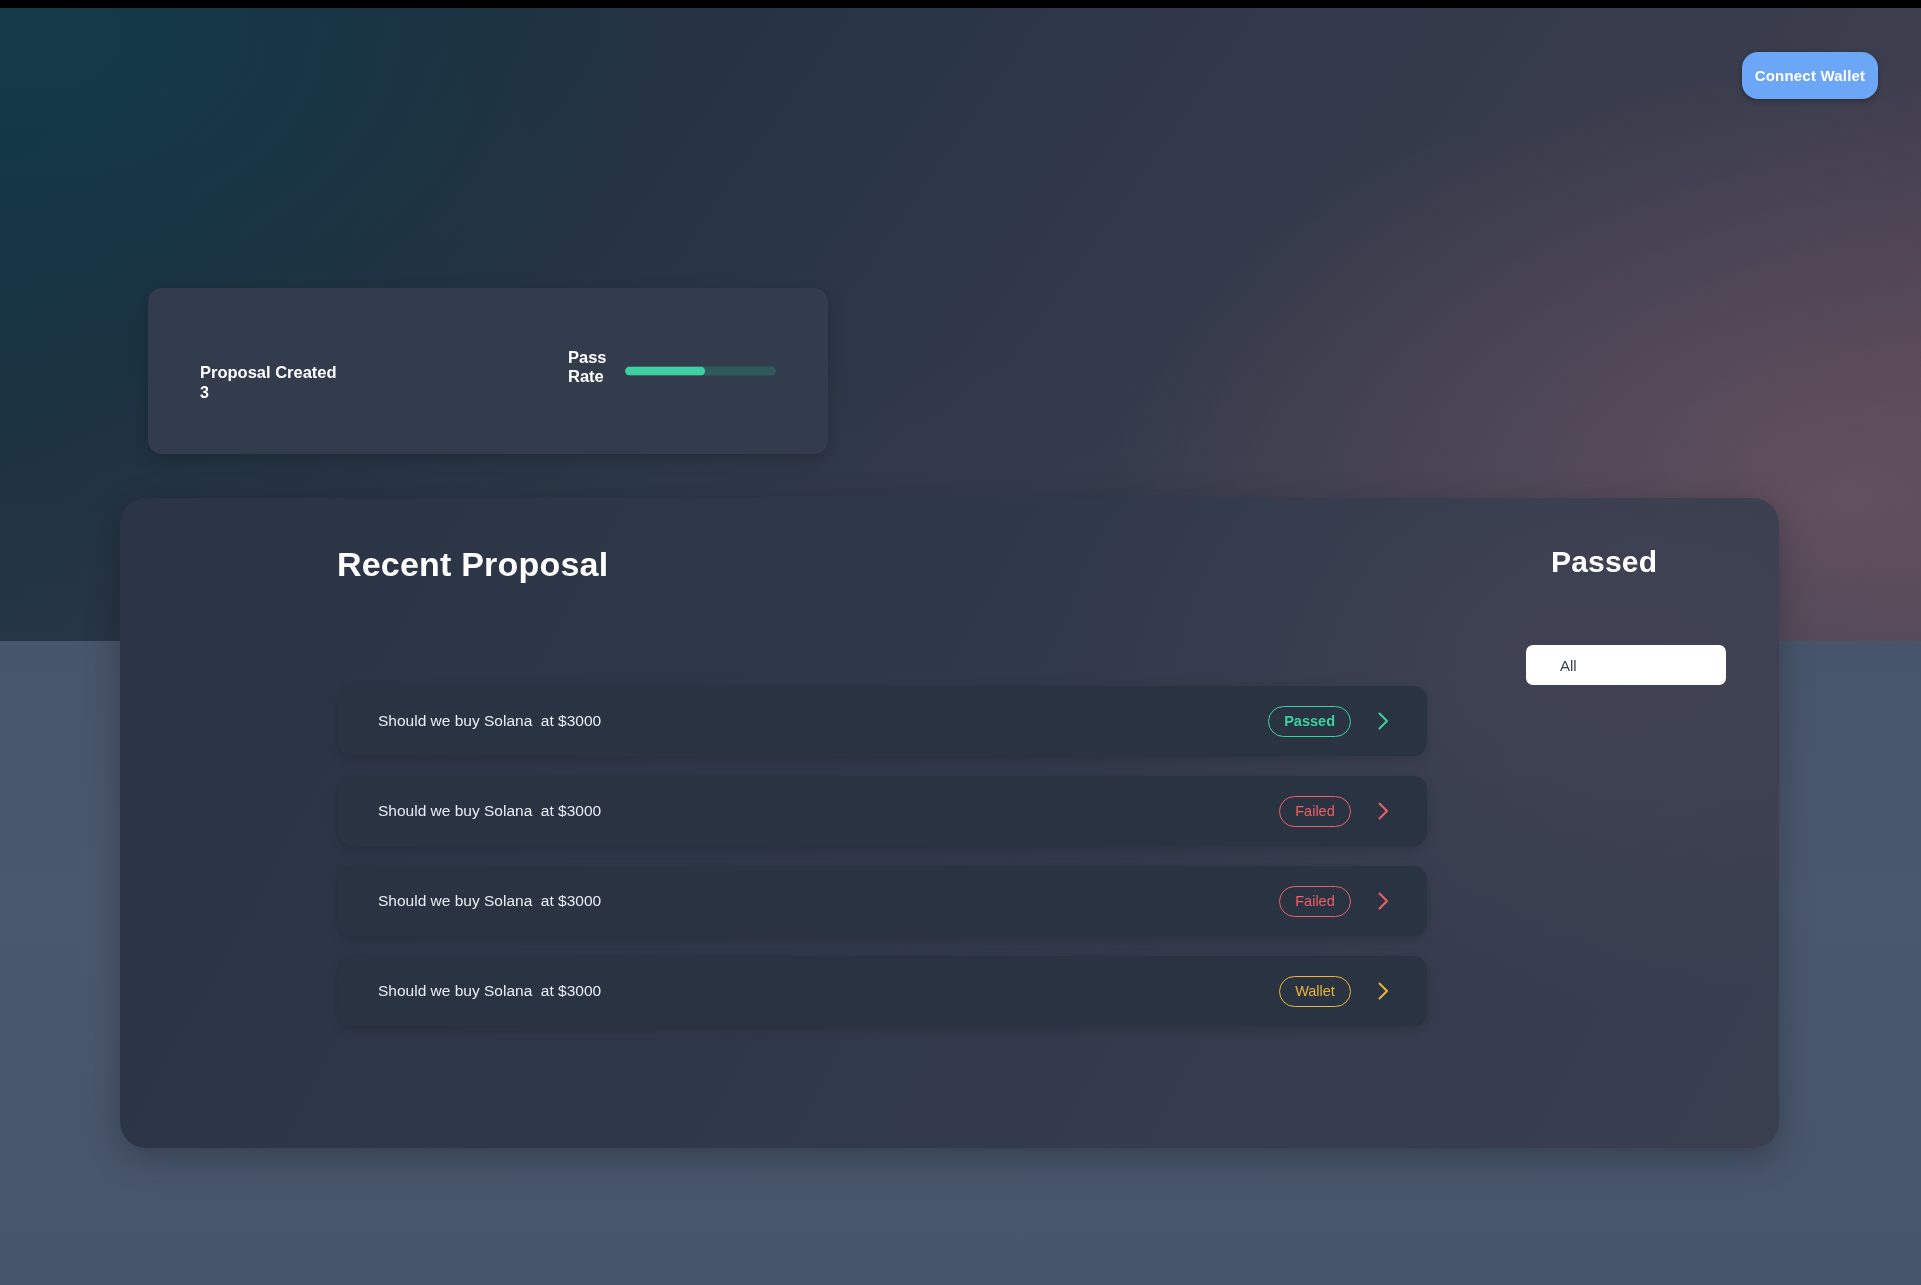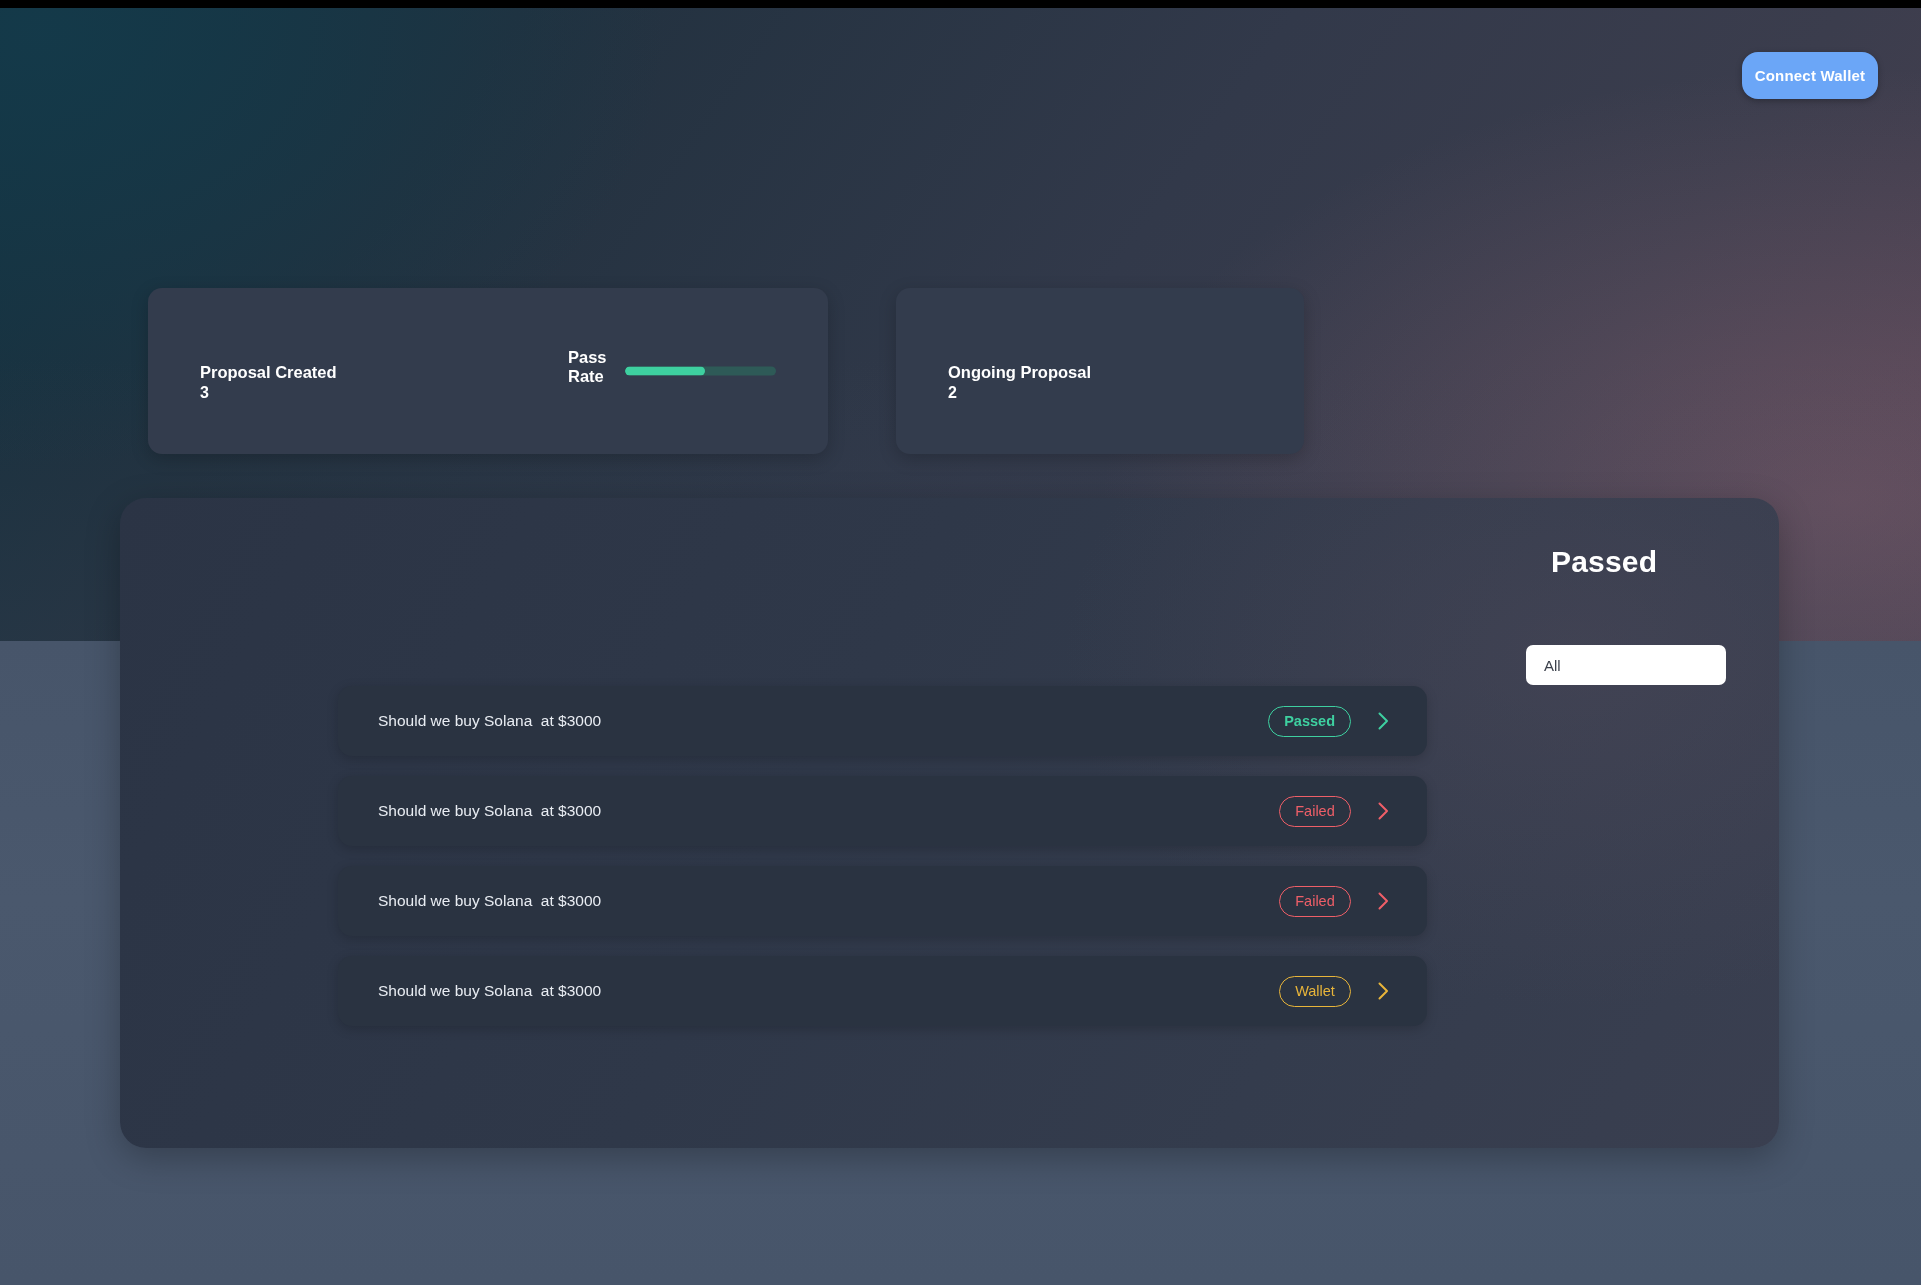--- a/index.html
+++ b/index.html
@@ -205,21 +205,21 @@
     top: 645px;
     left: 1526px;
     width: 200px;
     height: 40px;
     background: #ffffff;
     border: none;
     border-radius: 7px;
     color: #3a3f4a;
     font-family: "Liberation Sans", sans-serif;
     font-size: 15px;
-    padding: 0 18px;
+    padding: 0 34px;
     z-index: 26;
     cursor: pointer;
     appearance: none;
     -webkit-appearance: none;
   }
 
   
   .proposal-list {
     position: absolute;
     top: 686px;
@@ -301,31 +301,26 @@
       </div>
       <div class="passrate-block">
         <span class="passrate-label">Pass Rate</span>
         <div class="passrate-track">
           <div class="passrate-fill" id="passrate-fill" style="width: 53%;"></div>
         </div>
       </div>
     </div>
 
 
-    <div class="stat-card small">
-      <div class="stat-text">
-        <span class="stat-label">Ongoing Proposal</span>
-        <span class="stat-value">2</span>
-      </div>
-    </div>
 
   </div>
 
   <div class="main-panel"></div>
 
+  <div class="panel-title">Recent Proposal</div>
   <div class="status-title">Passed</div>
 
   <select class="status-select" id="status-select"><option value="All">All</option><option value="Passed">Passed</option><option value="Failed">Failed</option><option value="Ongoing">Ongoing</option></select>
 
   <div class="proposal-list" id="proposal-list">
       <div class="proposal-row">
         <span class="proposal-text">Should we buy Solana  at $3000</span>
         <span class="badge" style="color: rgb(62, 208, 160); font-weight: bold;">Passed</span>
         <span class="chevron">
           <svg width="13" height="18" viewBox="0 0 13 18" fill="none">

